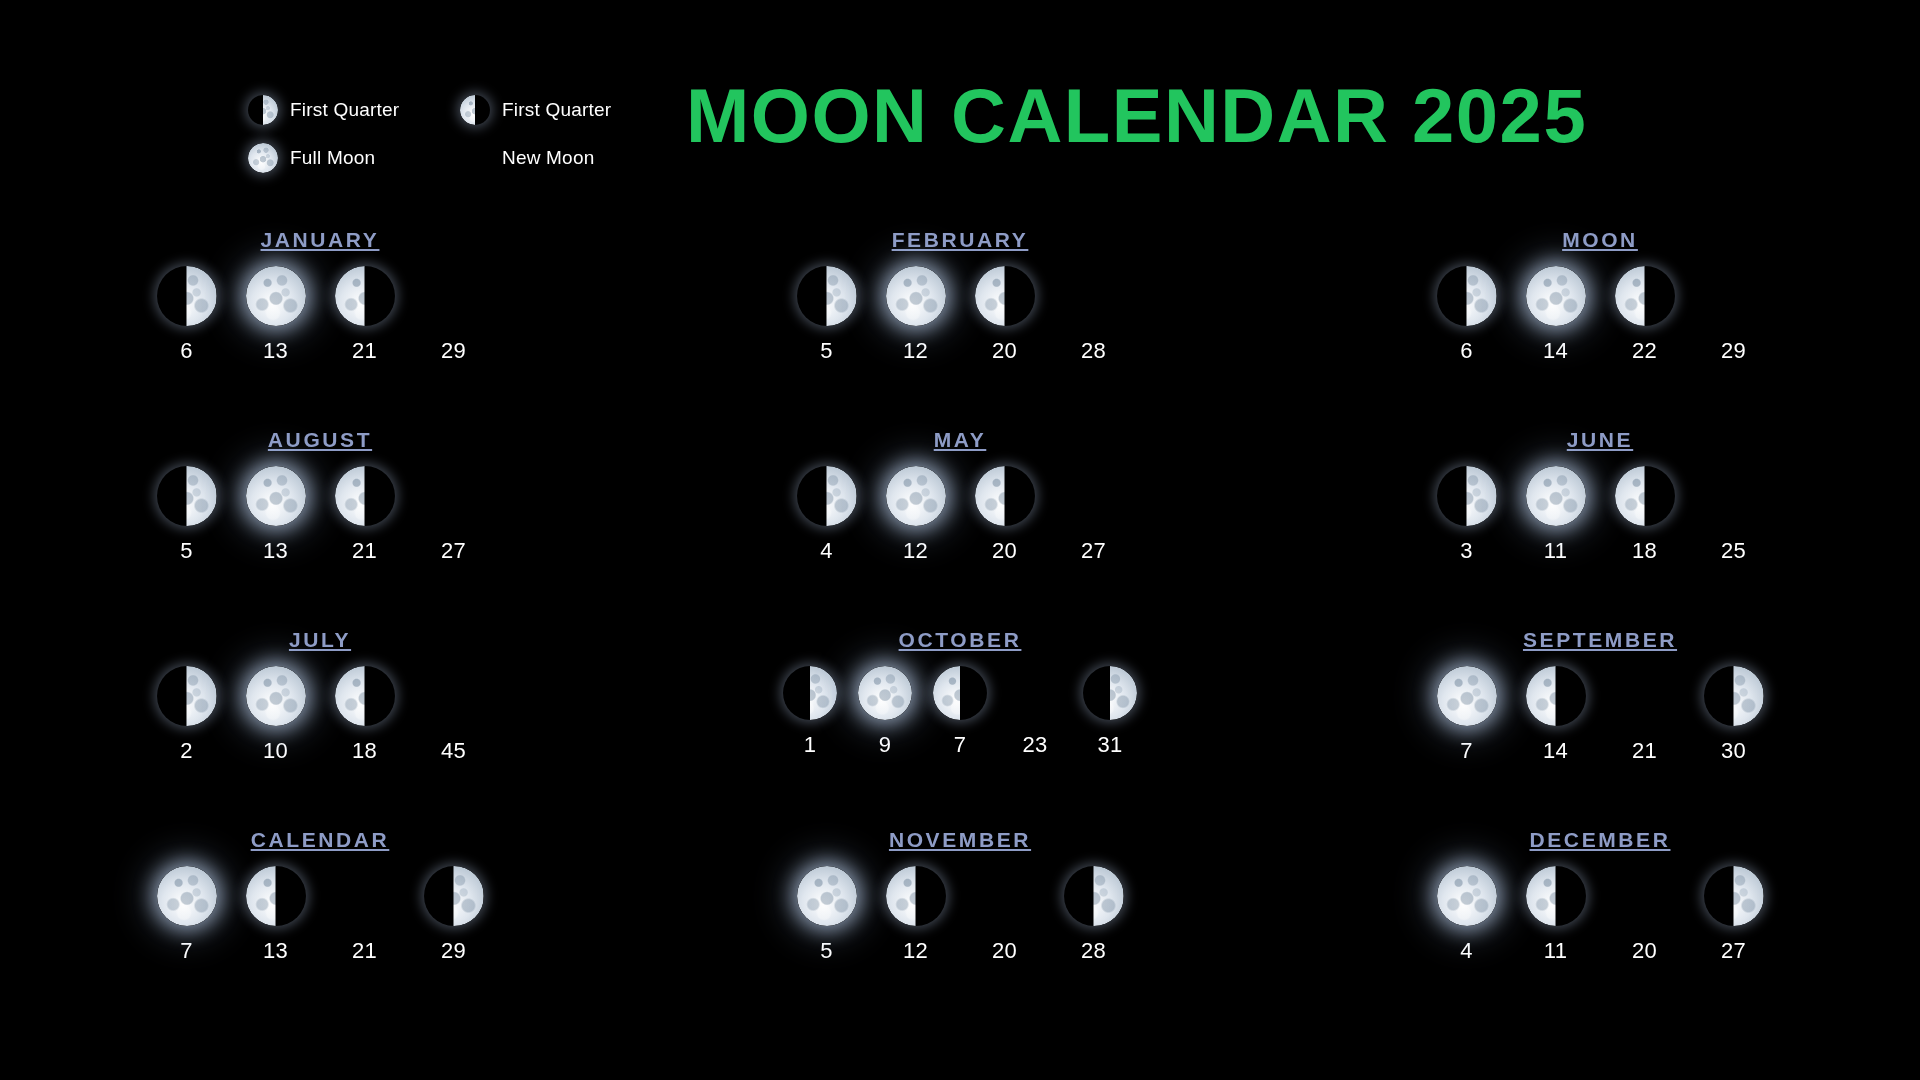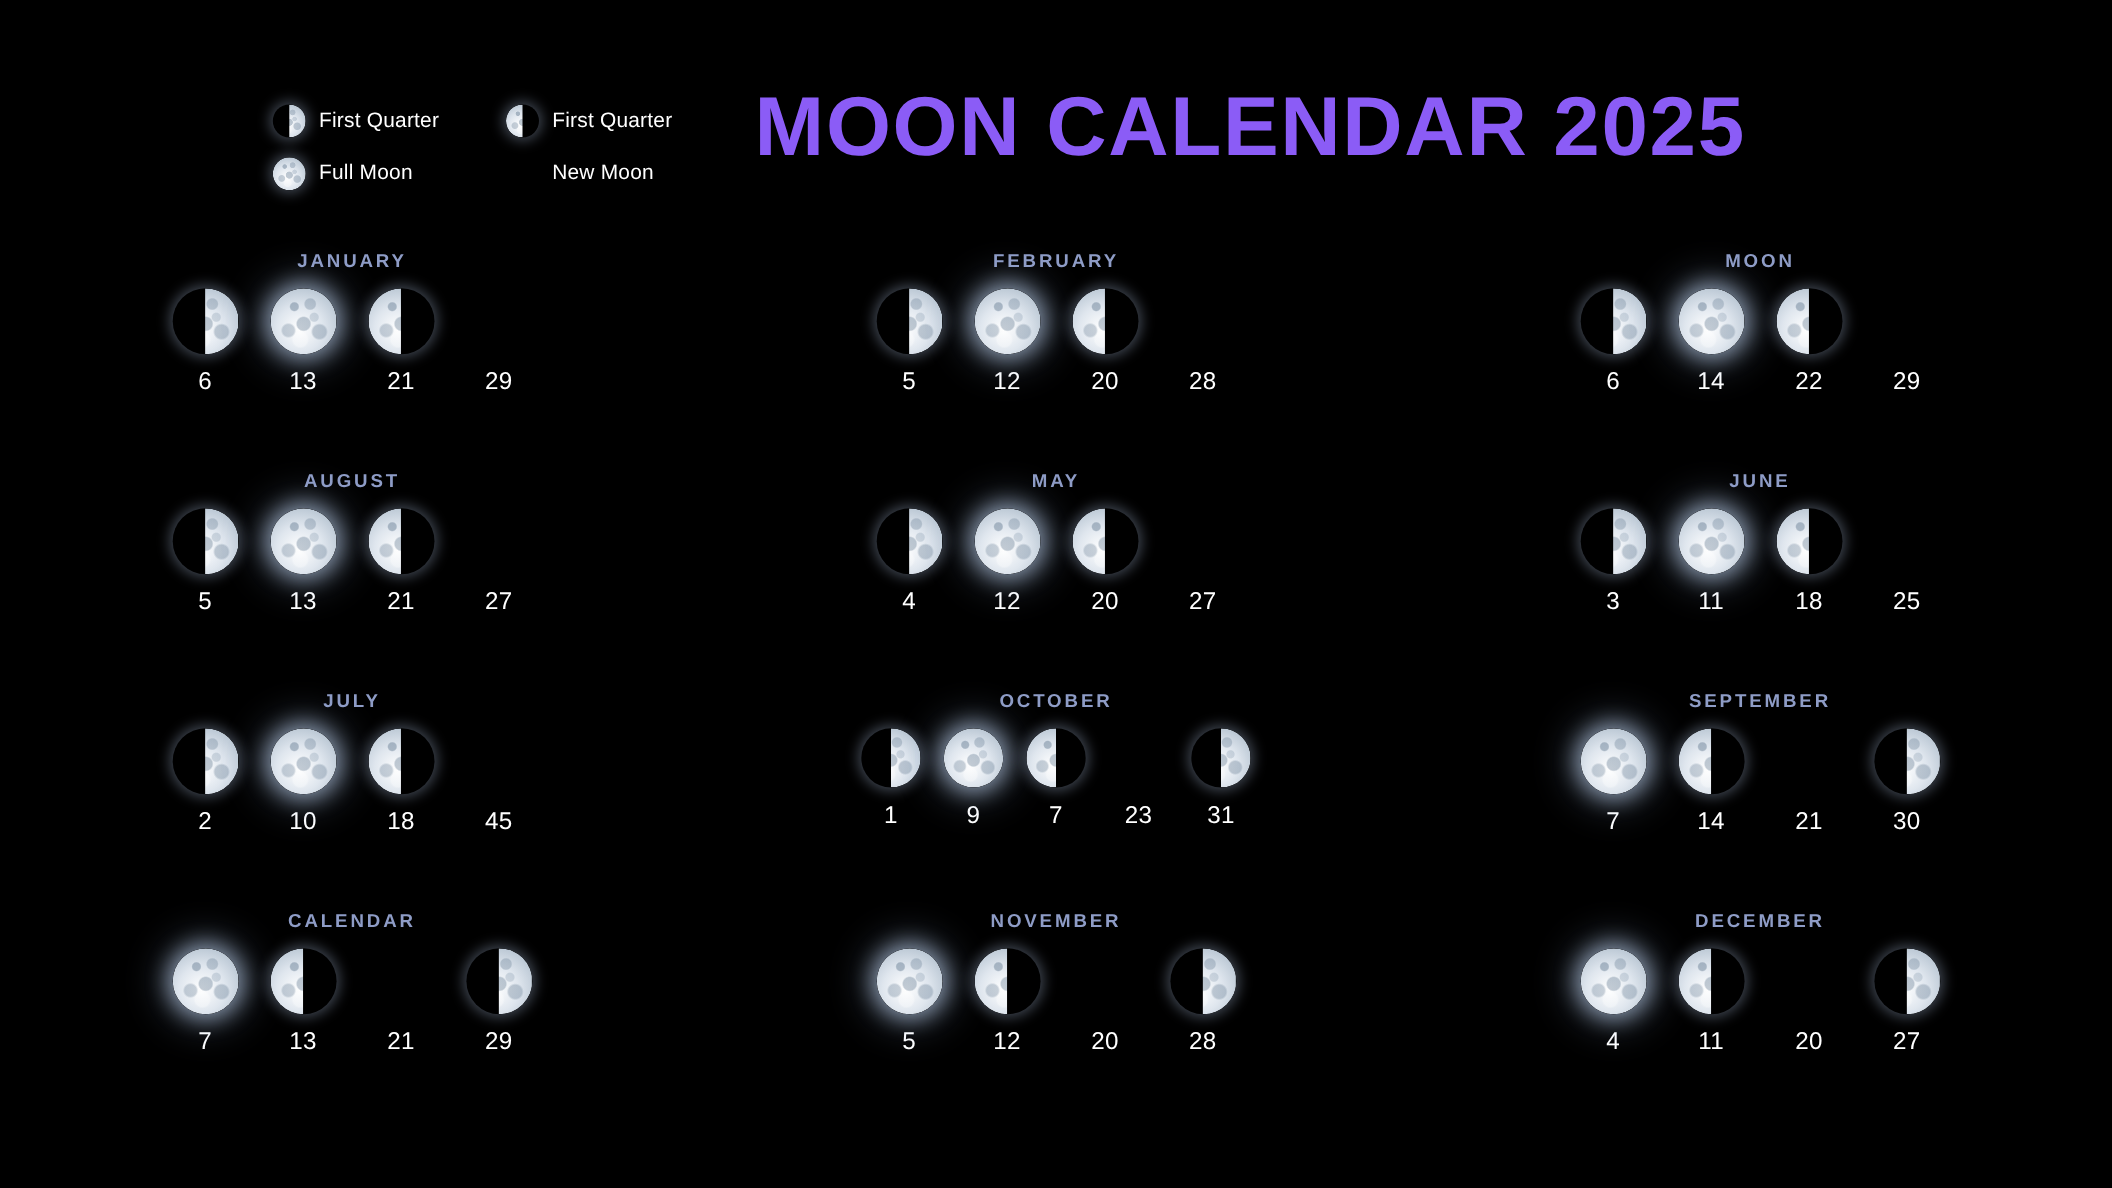--- a/index.html
+++ b/index.html
@@ -40,21 +40,21 @@
   .legend-label {
     color:#ffffff;
     font-size:19px;
     font-weight:400;
     letter-spacing:0.2px;
     white-space:nowrap;
   }
   .title {
     position:absolute;
     left:686px; top:78px;
-    color:#8b5cf6;
+    color:#22c55e;
     font-size:76px;
     font-weight:bold;
     letter-spacing:1.5px;
     white-space:nowrap;
     line-height:1;
     text-align:center;
   }
 
   
   .calendar {
@@ -67,25 +67,26 @@
   }
   .month {
     position:relative;
     display:flex;
     flex-direction:column;
     align-items:center;
     padding-top:8px;
   }
   .month-name {
     color:#8e9cc6;
-    font-size:17px;
+    font-size:21px;
     font-weight:bold;
     letter-spacing:2.6px;
     margin-bottom:14px;
     white-space:nowrap;
+    text-decoration:underline;
   }
   .phases {
     display:flex;
     align-items:center;
     justify-content:center;
     gap:29px;
   }
   .phases.five { gap:21px; }
   .phase {
     display:flex;

